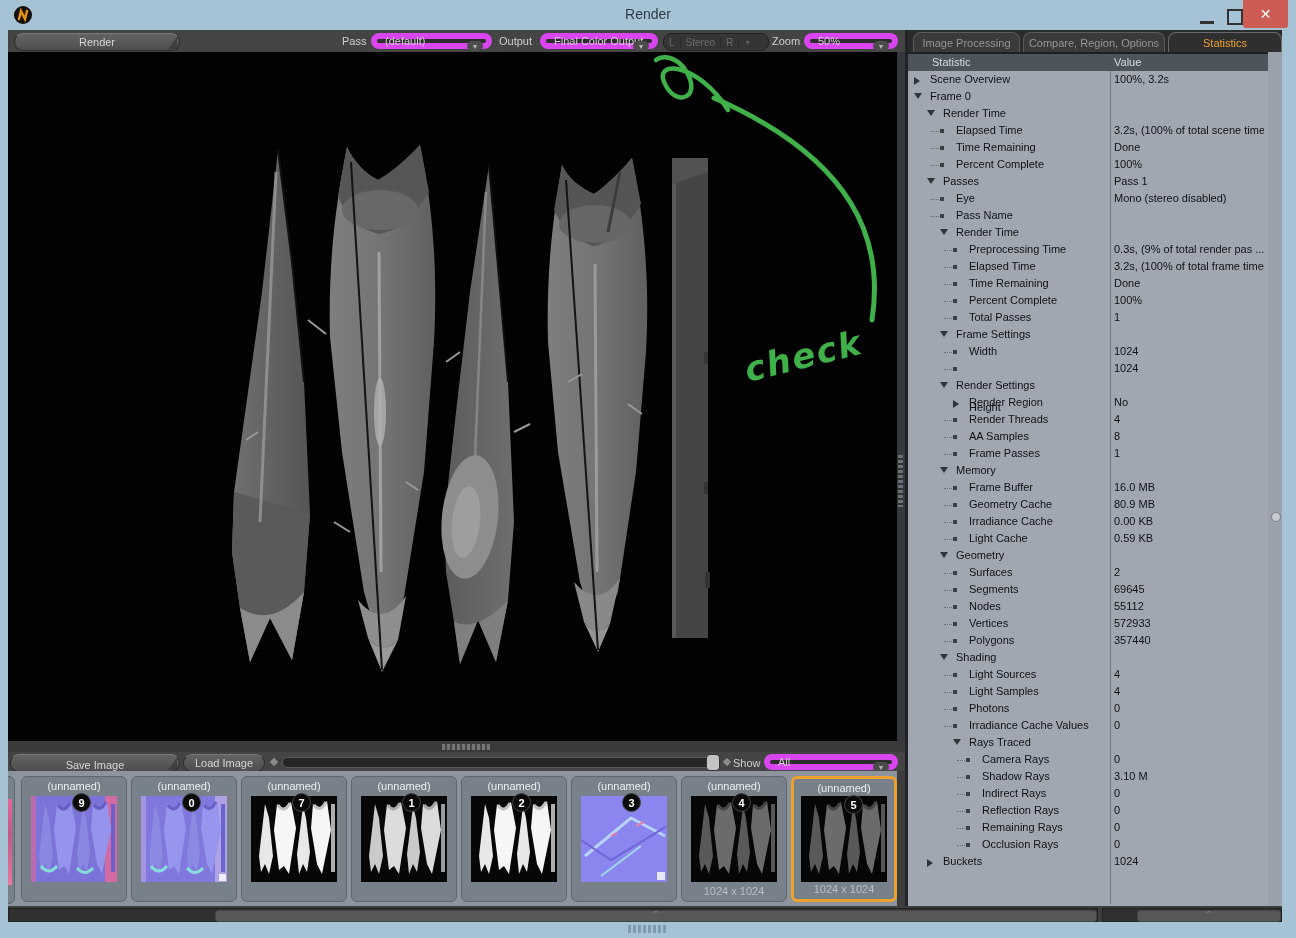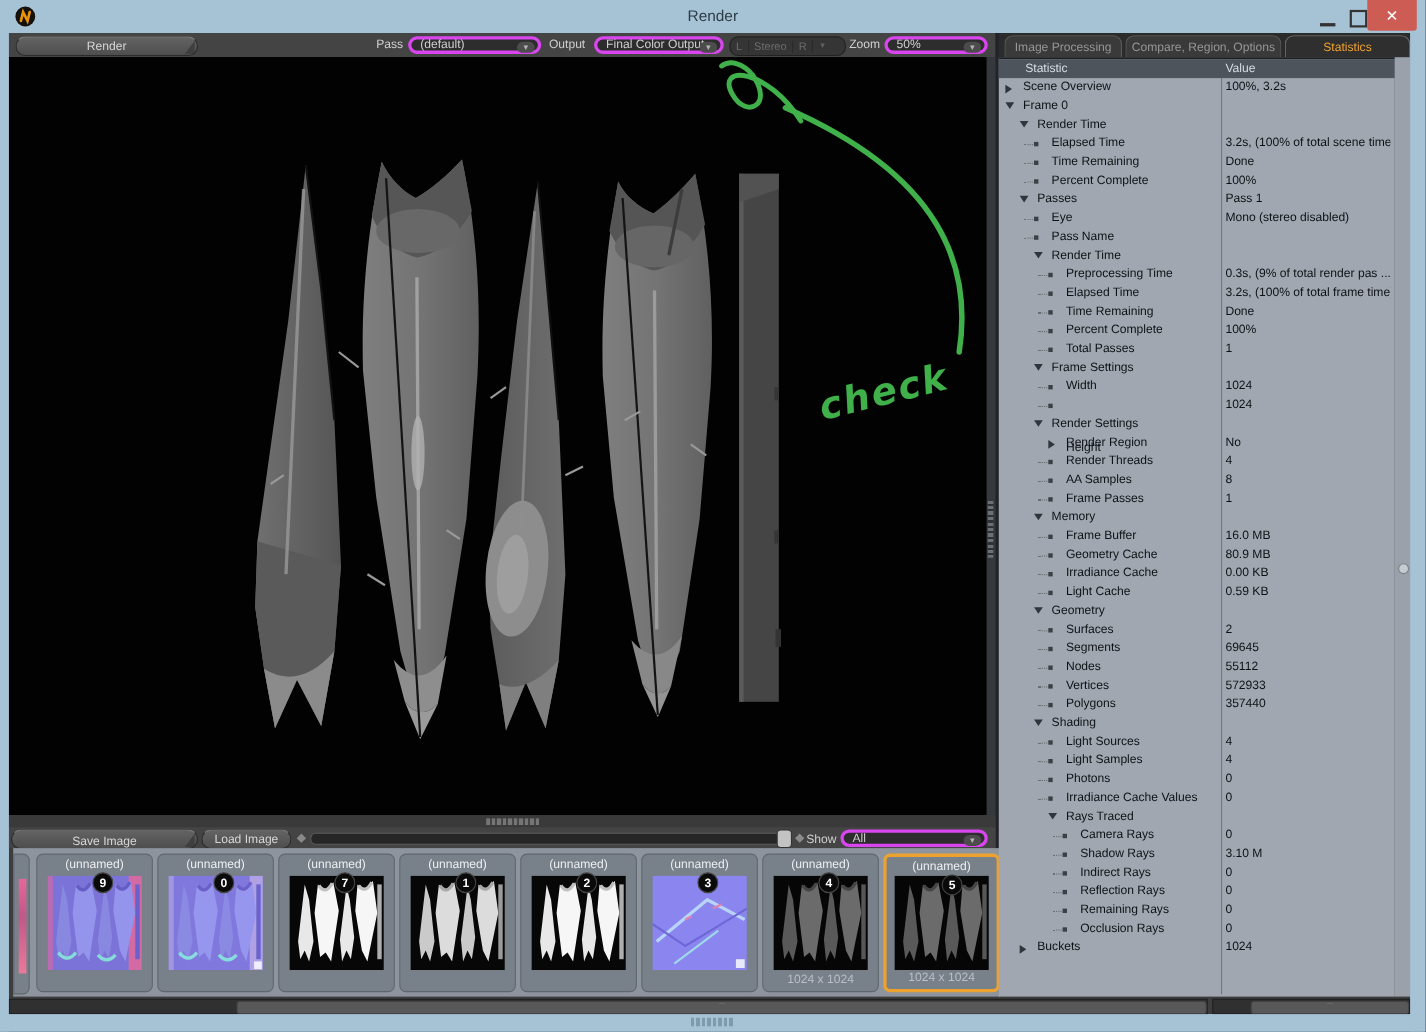--- a/index.html
+++ b/index.html
@@ -19,21 +19,21 @@
   
   .content-frame{position:absolute;left:8px;top:30px;width:1274px;height:892px;background:#3d3d3d;}
   
   .toolbar{position:absolute;left:8px;top:30px;width:897px;height:22px;background:#444;border-bottom:1px solid #2a2a2a;}
   .xsi-btn{position:absolute;background:linear-gradient(#636363,#4e4e4e);border:1px solid #2a2a2a;
            border-top-color:#7a7a7a;border-radius:9px;color:#d6d6d6;font-size:11px;
            display:flex;align-items:center;justify-content:center;overflow:hidden;}
   .xsi-btn .fold{position:absolute;right:2px;bottom:1px;width:0;height:0;
            border-left:9px solid transparent;border-bottom:12px solid #3a3a3a;opacity:.8;}
   .tb-label{position:absolute;top:5px;color:#cfcfcf;font-size:11px;}
-  .dropdown{position:absolute;top:3px;height:16px;background:#2d2d2d;border:3px solid #d946ef;border-radius:8px;
+  .dropdown{position:absolute;top:3px;height:16px;background:#2d2d2d;border:6px solid #d946ef;border-radius:8px;
             color:#cfcfcf;font-size:11px;display:flex;align-items:center;padding-left:8px;box-sizing:border-box;}
   .dropdown .arrow{position:absolute;right:3px;top:2px;width:16px;height:10px;background:#4c4c4c;border-radius:5px;
             display:flex;align-items:center;justify-content:center;font-size:7px;color:#b5b5b5;}
   .lsr{position:absolute;left:663px;top:33px;width:104px;height:16px;background:#353535;border:1px solid #222;
        border-radius:8px;display:flex;align-items:center;color:#6d6d6d;font-size:10px;}
   .lsr span{padding:0 5px;border-right:1px solid #2a2a2a;}
   .lsr span:last-child{border-right:none;font-size:7px;color:#606060;}
   
   .tabbar{position:absolute;left:905px;top:30px;width:377px;height:22px;background:#2b2b2b;}
   .tab{position:absolute;top:2px;height:19px;background:#3a3a3a;border:1px solid #5a5a5a;border-bottom:none;
@@ -49,21 +49,21 @@
   .griprow{position:absolute;left:8px;top:741px;width:897px;height:11px;background:#3a3a3a;}
   .griprow .grip{position:absolute;left:434px;top:3px;width:48px;height:6px;
         background:repeating-linear-gradient(90deg,#757575 0 3px,#454545 3px 5px);}
   .btoolbar{position:absolute;left:8px;top:752px;width:897px;height:19px;background:#444;}
   .slider-track{position:absolute;left:282px;top:757px;width:430px;height:9px;background:#262626;
         border:1px solid #5b5b5b;border-radius:5px;}
   .slider-thumb{position:absolute;left:706px;top:754px;width:12px;height:15px;background:#c3c3c3;
         border:1px solid #333;border-radius:4px;}
   .diamond{position:absolute;width:6px;height:6px;background:#8a8a8a;transform:rotate(45deg);}
   
-  .thumbstrip{position:absolute;left:12px;top:771px;width:897px;height:135px;background:#8d949d;}
+  .thumbstrip{position:absolute;left:0;top:771px;width:897px;height:135px;background:#8d949d;}
   .thumb-sliver{position:absolute;left:0px;top:5px;width:13px;height:126px;background:#788089;
         border-radius:0 6px 6px 0;border:1px solid #5f666e;overflow:hidden;}
   .thumb-sliver .pink{position:absolute;right:2px;top:22px;width:7px;height:86px;
         background:linear-gradient(#e4689a,#c05888 40%,#e87a9a);}
   .thumb-card{position:absolute;top:5px;width:106px;height:126px;background:#788089;border:1px solid #5f666e;
         border-radius:6px;box-sizing:border-box;}
   .thumb-card.selected{border:3px solid #eda12f;}
   .thumb-label{position:absolute;left:0;top:3px;width:100%;text-align:center;color:#eceef2;font-size:11px;}
   .thumb-art{position:absolute;left:9px;top:19px;width:86px;height:86px;overflow:hidden;}
   .thumb-card.selected .thumb-art{left:7px;top:17px;}

